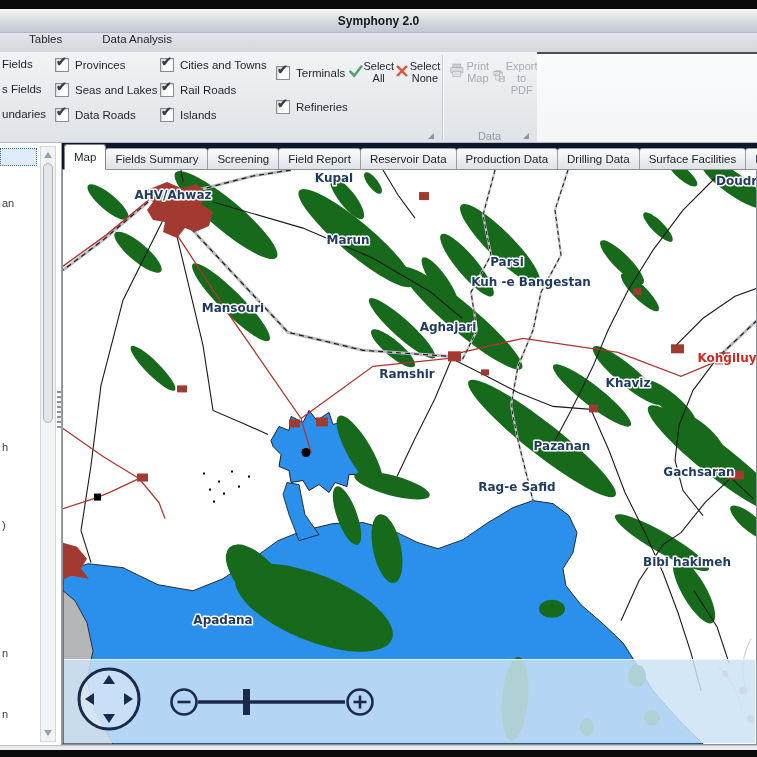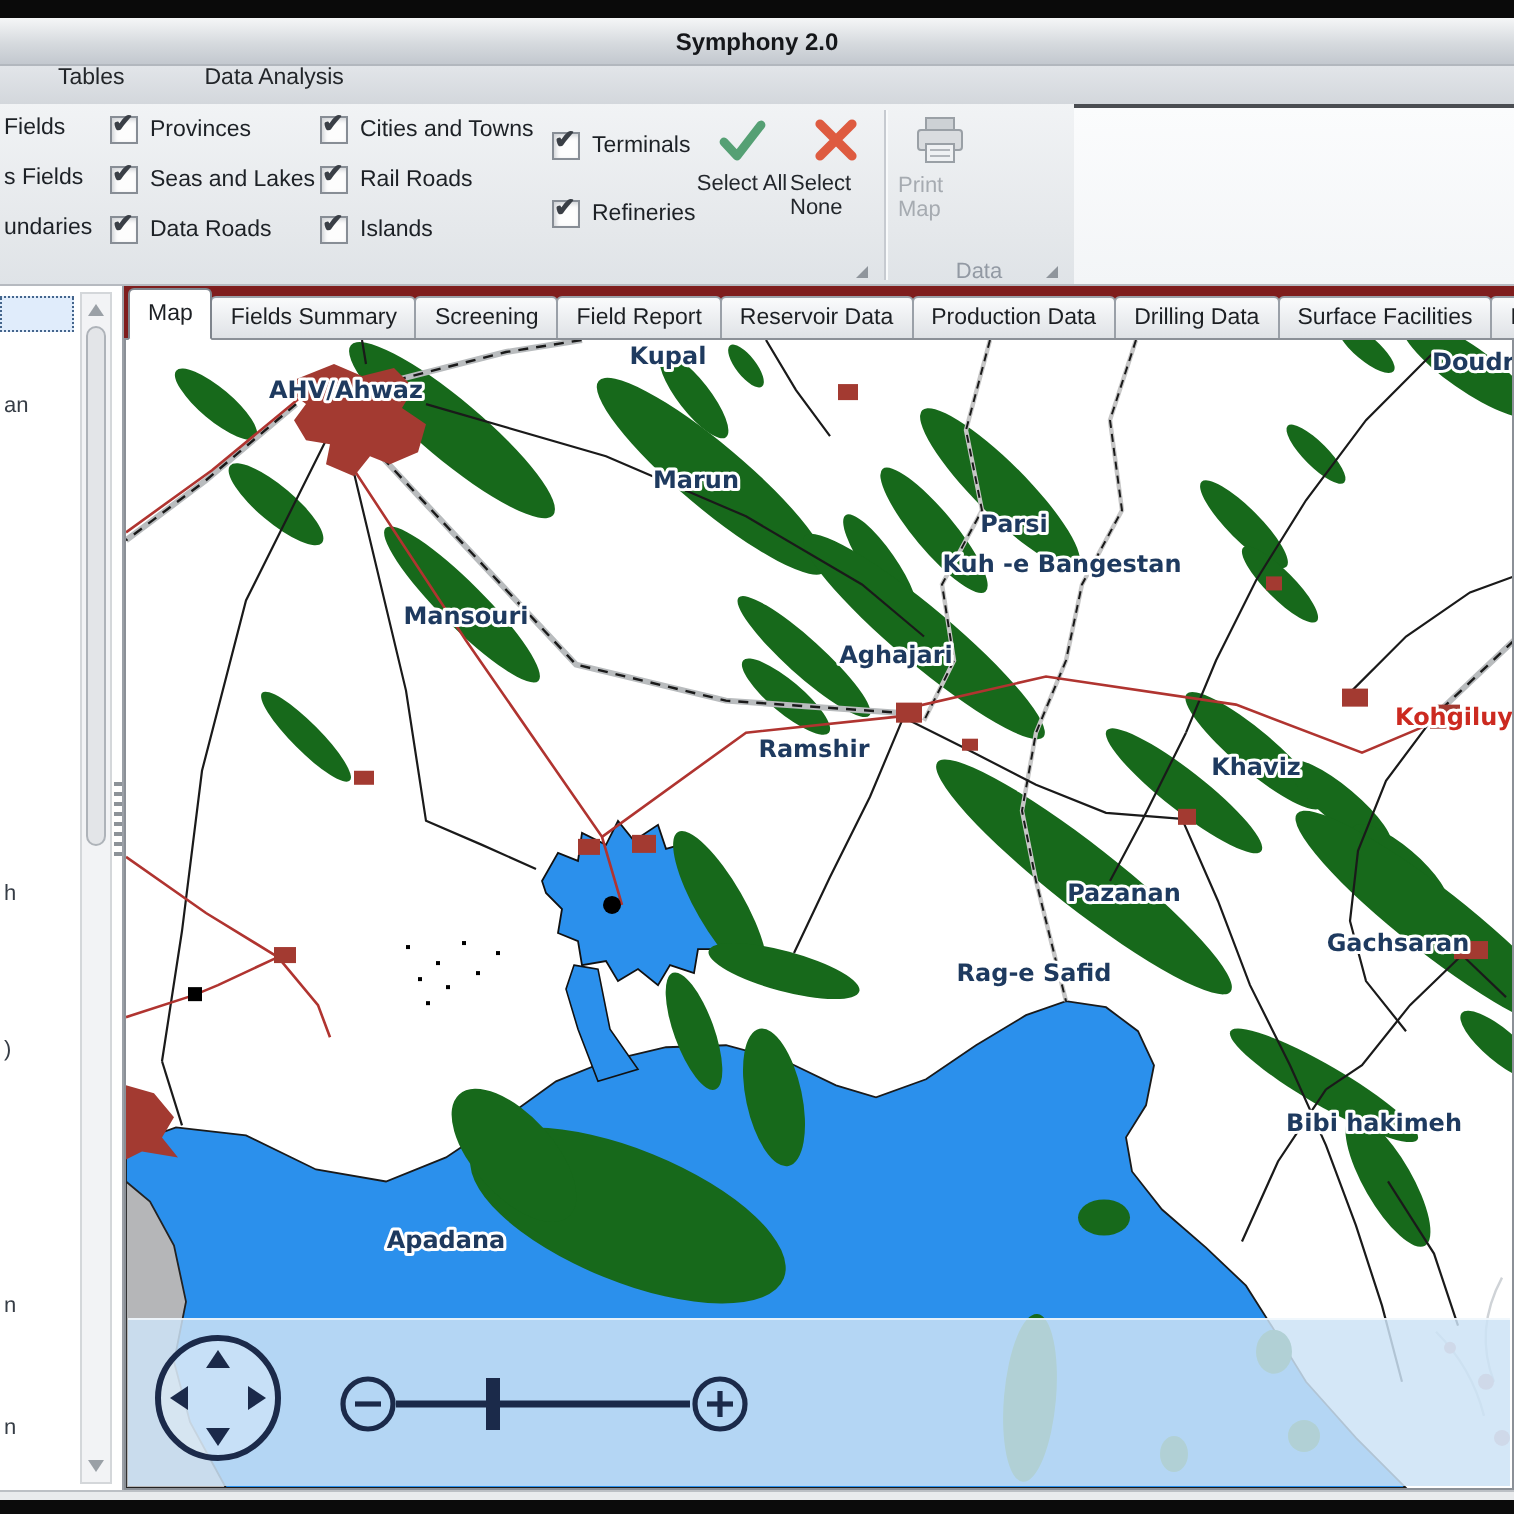--- a/index.html
+++ b/index.html
@@ -1,18 +1,18 @@
 <!DOCTYPE html>
 <html><head>
 <meta charset="utf-8">
 <style>
   html,body{margin:0;padding:0;background:#fff;}
   *{box-sizing:border-box;}
   .app{position:relative;width:757px;height:757px;overflow:hidden;
-       font-family:"Liberation Sans",sans-serif;background:#7f1d1d;}
+       font-family:"Liberation Sans",sans-serif;background:#0f172a;}
   .abs{position:absolute;}
 
   
   #topstrip{left:0;top:0;width:757px;height:9px;background:#0a0a0a;}
   #titlebar{left:0;top:9px;width:757px;height:24px;
     background:linear-gradient(#f5f6f7,#d6dade 55%,#c3c8cf);
     border-bottom:1px solid #b2b7be;display:flex;align-items:center;justify-content:center;}
   #titlebar .t{font-size:12px;font-weight:bold;color:#15171a;}
 
   
@@ -25,22 +25,22 @@
     background:linear-gradient(#f1f3f5,#e5e8eb 70%,#dfe3e7);border-bottom:1px solid #b6bac0;}
   .partial-label{position:absolute;left:2px;font-size:11.5px;color:#1d2126;line-height:15px;}
   .cb-col{position:absolute;top:0;}
   .cbrow{display:flex;align-items:center;height:25px;cursor:default;}
   .cb-col--offset .cbrow:first-child{margin-top:8px;}
   .cb-col--offset .cbrow + .cbrow{margin-top:9px;}
   .cbbox{position:relative;width:14px;height:14px;background:#fdfdfd;border:1px solid #878d95;
     box-shadow:inset 1px 1px 2px rgba(120,130,140,.35);flex:0 0 auto;}
   .cbcheck{position:absolute;left:0px;top:-5px;font-size:13px;color:#3a3f46;font-weight:bold;}
   .cblabel{margin-left:6px;font-size:11.5px;color:#1d2126;white-space:nowrap;}
-  .ribbonbtn{position:absolute;display:flex;flex-direction:column;align-items:center;
-    font-size:11px;line-height:12px;color:#23272c;cursor:default;border-radius:2px;}
+  .ribbonbtn{position:absolute;display:flex;align-items:center;
+    font-size:11px;line-height:12px;color:#23272c;text-align:center;cursor:default;border-radius:2px;}
   .ribbonbtn .lbl{margin-top:3px;white-space:pre-line;}
   .ribbonbtn.disabled{color:#a6abb1;}
   .vsep{position:absolute;top:3px;height:85px;width:1px;background:#c6cad0;box-shadow:1px 0 0 #f8fafb;}
   .grouplabel{position:absolute;top:78px;font-size:11px;color:#9299a3;text-align:center;}
   .launcher{position:absolute;top:81px;width:0;height:0;
     border-left:6px solid transparent;border-bottom:6px solid #8f959c;cursor:default;}
   #ribbon-rest{position:absolute;left:537px;top:0;width:220px;height:90px;
     background:linear-gradient(#fbfcfd,#f3f5f7);border-top:2px solid #4a4d52;}
 
   
@@ -182,20 +182,32 @@
 
     <div class="ribbonbtn disabled" style="left:449px;top:5px;width:42px">
       <svg width="28" height="27" viewBox="0 0 28 27">
         <rect x="7" y="2" width="14" height="6" fill="#cdd1d5" stroke="#9aa0a6"></rect>
         <rect x="3" y="8" width="22" height="10" rx="1.5" fill="#d9dcdf" stroke="#9aa0a6"></rect>
         <rect x="7" y="15" width="14" height="9" fill="#eff1f3" stroke="#9aa0a6"></rect>
         <line x1="9" y1="18" x2="19" y2="18" stroke="#b2b6bb"></line>
         <line x1="9" y1="21" x2="19" y2="21" stroke="#b2b6bb"></line>
       </svg>
       <span class="lbl">Print Map</span>
+    </div>
+    <div class="ribbonbtn disabled" style="left:492px;top:5px;width:46px">
+      <svg width="28" height="27" viewBox="0 0 28 27">
+        <path d="M8 1 h9 l5 5 v15 h-14 z" fill="#eceef0" stroke="#9aa0a6"></path>
+        <path d="M17 1 l5 5 h-5 z" fill="#d2d5d9" stroke="#9aa0a6"></path>
+        <rect x="4" y="3" width="12" height="8" fill="#b7bbc0" stroke="#9aa0a6"></rect>
+        <text x="10" y="9.5" text-anchor="middle" font-size="5.5" font-family="Liberation Sans,sans-serif" font-weight="bold" fill="#f4f5f6">PDF</text>
+        <rect x="15" y="13" width="11" height="11" fill="#cfd3d7" stroke="#9aa0a6"></rect>
+        <rect x="17.5" y="13" width="6" height="4" fill="#eef0f2" stroke="#9aa0a6" stroke-width="0.6"></rect>
+        <rect x="17" y="19" width="7" height="5" fill="#eef0f2" stroke="#9aa0a6" stroke-width="0.6"></rect>
+      </svg>
+      <span class="lbl">Export to PDF</span>
     </div>
 
     <div class="grouplabel" style="left:442px;width:95px">Data</div>
     <div class="launcher" style="left:523px"></div>
 
     <div class="vsep" style="left:537px"></div>
     <div id="ribbon-rest"></div>
   </div>
 
   <div class="abs" id="sidebar">

